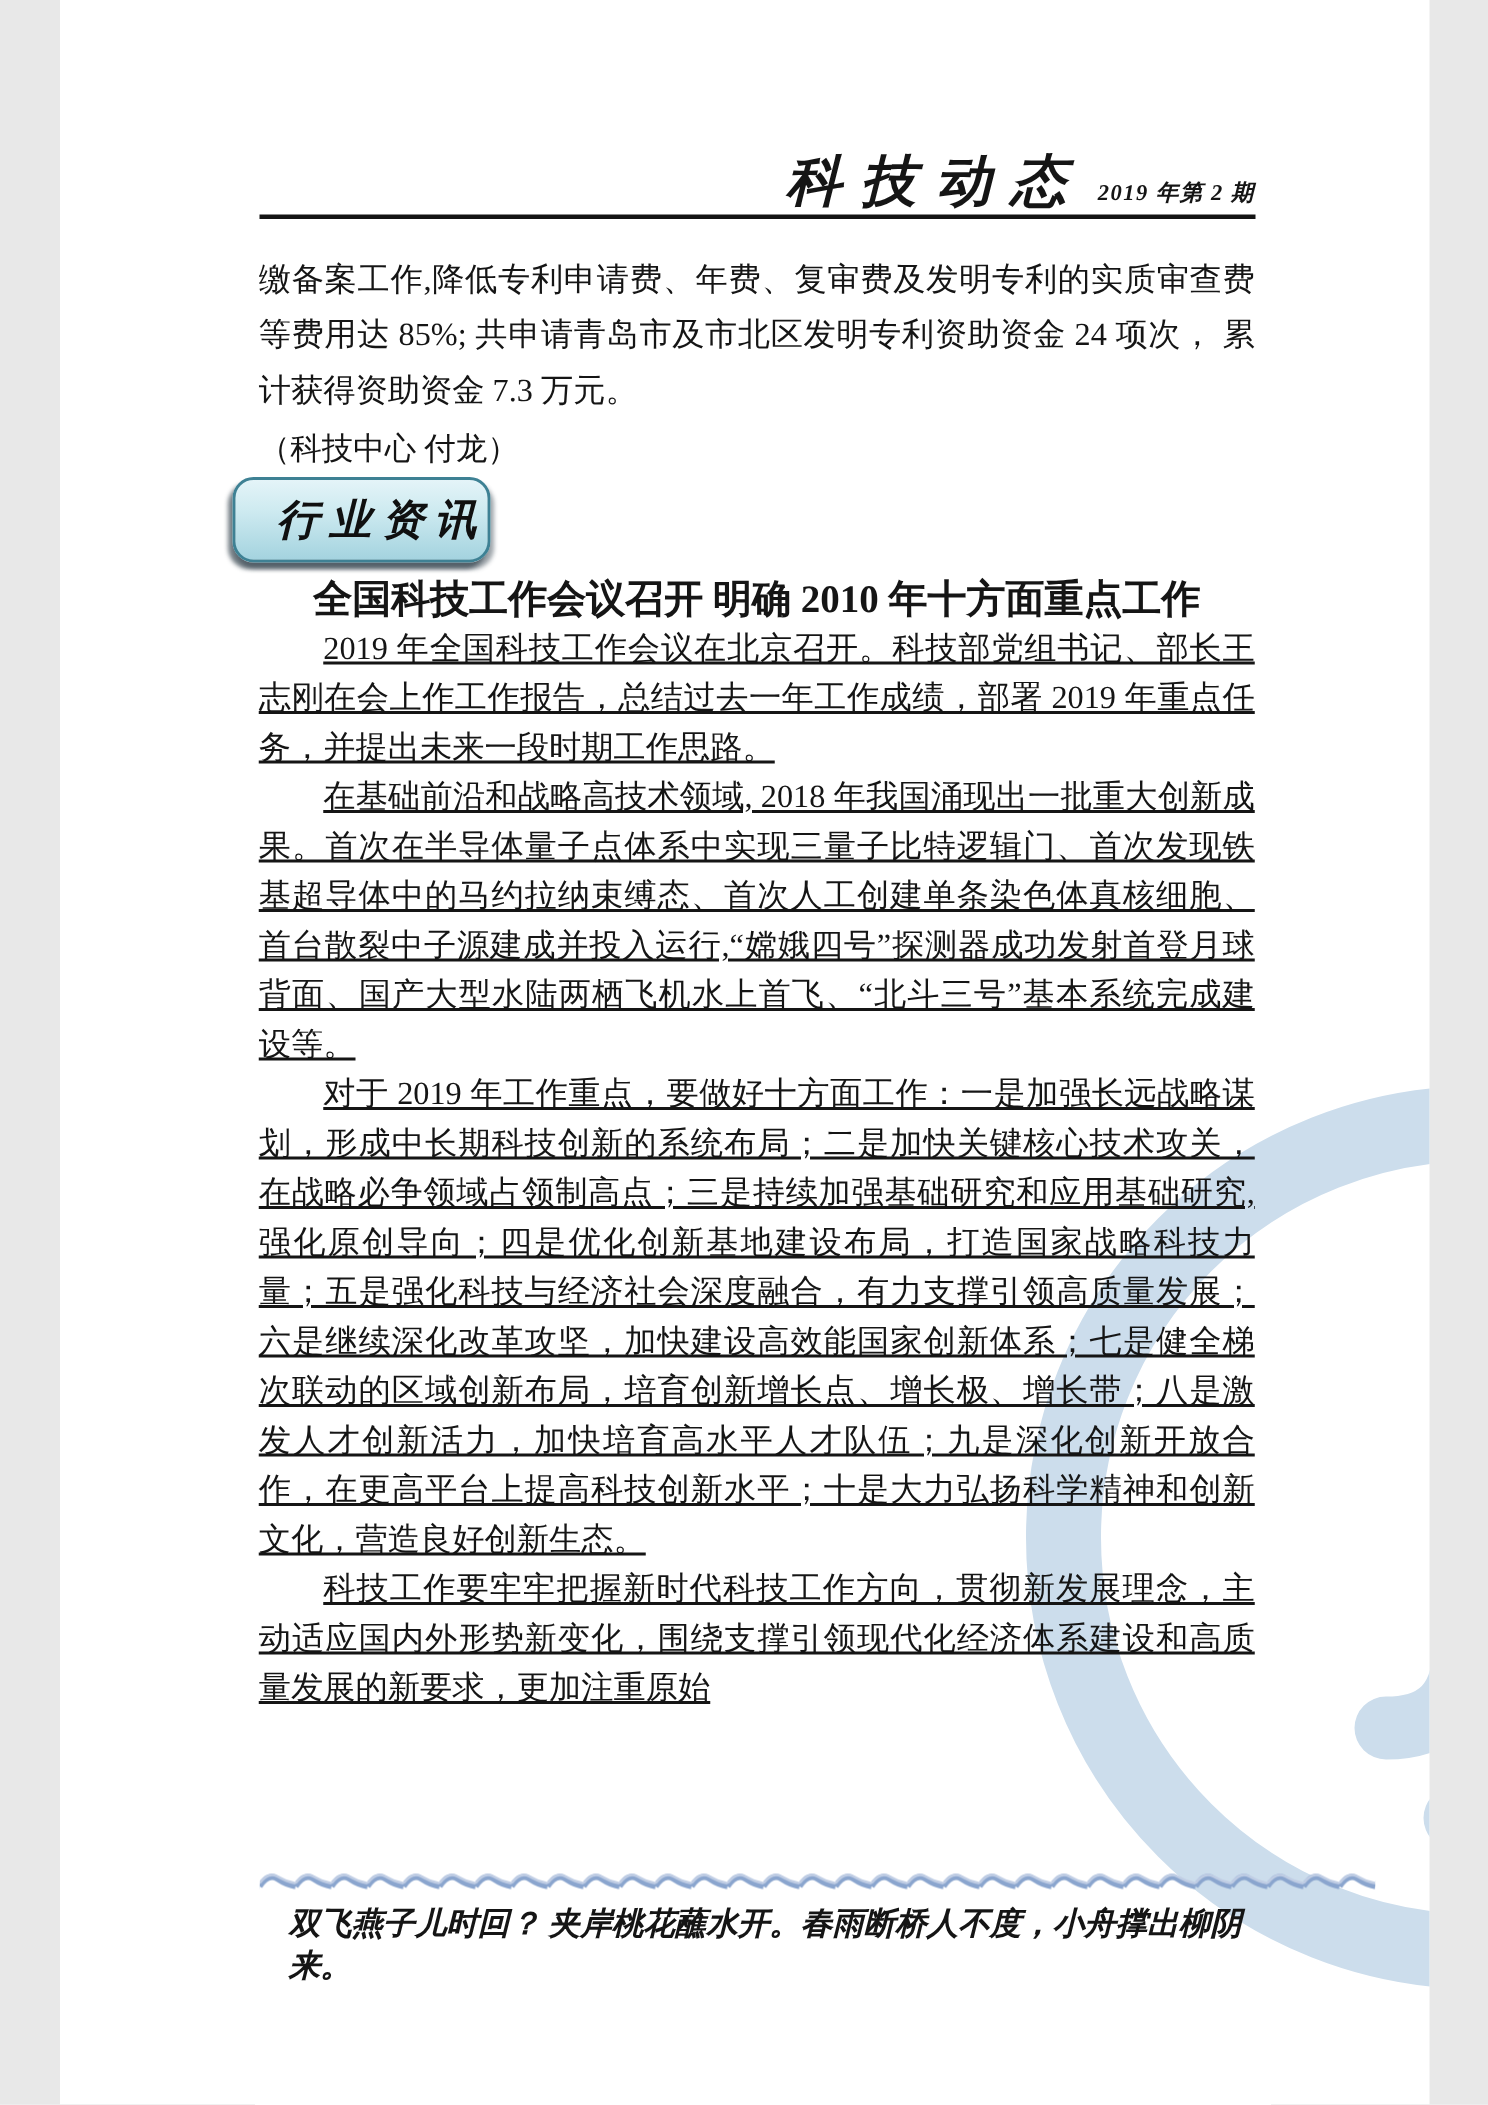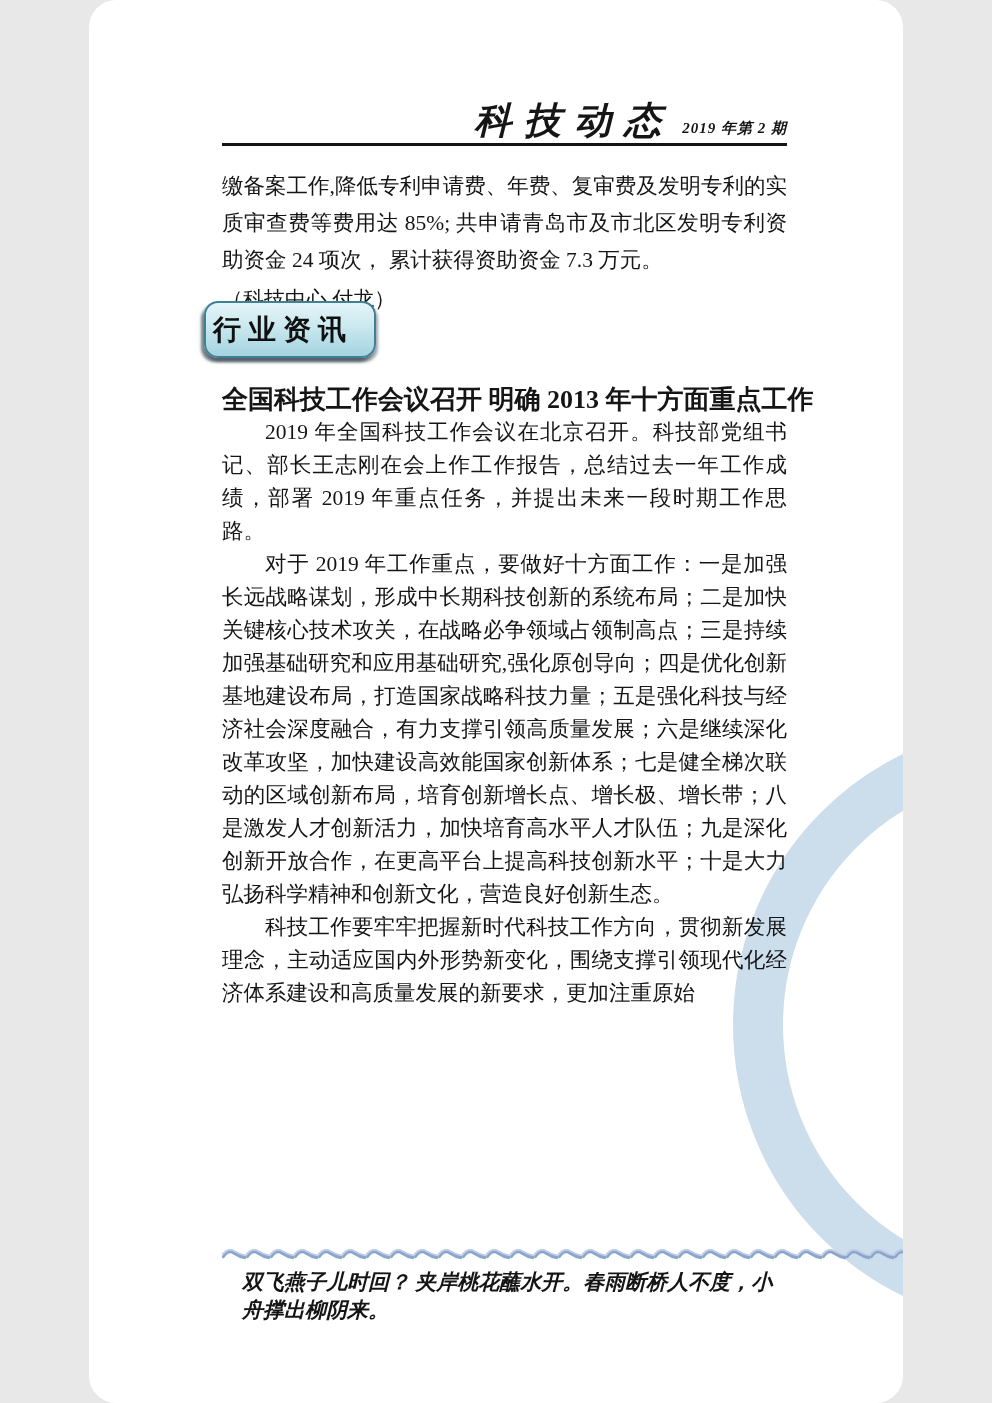--- a/index.html
+++ b/index.html
@@ -1,21 +1,20 @@
 <!DOCTYPE html>
 <html><head>
 <meta charset="utf-8">
 <style>
   html,body { margin:0; padding:0; background:#e8e8e8; }
   .page {
-    position:relative; width:814px; height:1403px; margin:0 auto;
+    position:relative; width:913px; height:1403px; margin:0 auto;
     background:#ffffff; overflow:hidden;
     font-family:"Liberation Serif","DejaVu Serif",serif;
     color:#151515;
-    border-radius:27px;
   }
   
   .watermark { position:absolute; left:0; top:0; z-index:0; pointer-events:none; }
   
   .layer { position:absolute; z-index:1; }
   
   .masthead { right:116px; top:96px; text-align:right; white-space:nowrap; }
   .masthead-title {
     font-size:37px; font-weight:bold; font-style:italic;
     letter-spacing:13px; display:inline-block;
@@ -23,31 +22,31 @@
   .masthead-issue {
     font-size:15px; font-weight:bold; font-style:italic;
     letter-spacing:1px; display:inline-block; margin-left:4px;
   }
   .rule { left:133px; right:116px; top:143px; height:3px; background:#141414; }
   
   .intro { left:133px; right:116px; top:168px; font-size:21.5px; line-height:37px; text-align:justify; }
   .byline { font-size:21px; line-height:37px; margin-top:2px; }
   
   .badge {
-    left:115px; top:301px; width:168px; height:53px;
+    left:115px; top:318px; width:168px; height:53px;
     border:2px solid #3e8194; border-radius:14px;
     background:linear-gradient(180deg,#e4f4f8 0%,#cdeaf0 40%,#a4d3df 100%);
     box-shadow:-3px 4px 3px rgba(45,60,70,.65), 2px 4px 3px rgba(45,60,70,.45);
-    display:flex; align-items:center; justify-content:flex-start;
+    display:flex; align-items:center; justify-content:flex-end;font-style:italic;
   }
   .badge-label { font-size:28px; font-weight:bold; letter-spacing:7px; text-indent:7px; color:#101010; }
   
   .article-title { left:133px; right:116px; top:382px; text-align:center; font-size:26px; font-weight:bold; white-space:nowrap; }
   .article-body { left:133px; right:116px; top:416px; font-size:21.5px; line-height:33px; text-align:justify; }
-  .article-body p { margin:0; text-indent:2em; }
+  .article-body p { margin:0; text-indent:2em;text-decoration:underline; }
   
   .wave { left:133px; top:1247px; }
   .poem-line { left:133px; right:116px; top:1268px; font-size:21px; font-weight:bold; padding-left:20px;font-style:italic; }
   .poem-attr { left:133px; right:116px; top:1299px; font-size:19px; font-weight:bold; text-align:right; }
 </style>
 </head>
 <body>
 
 <div class="page">
 
@@ -67,23 +66,24 @@
 
   <div class="layer intro">
     <div>缴备案工作,降低专利申请费、年费、复审费及发明专利的实质审查费等费用达 85%; 共申请青岛市及市北区发明专利资助资金 24 项次， 累计获得资助资金 7.3 万元。</div>
     <div class="byline">（科技中心  付龙）</div>
   </div>
 
   <div class="layer badge">
     <span class="badge-label">行业资讯</span>
   </div>
 
-  <div class="layer article-title">全国科技工作会议召开  明确 2013 年十方面重点工作</div>
+  <div class="layer article-title">全国科技工作会议召开  明确 2010 年十方面重点工作</div>
   <div class="layer article-body">
     <p>2019 年全国科技工作会议在北京召开。科技部党组书记、部长王志刚在会上作工作报告，总结过去一年工作成绩，部署 2019 年重点任务，并提出未来一段时期工作思路。</p>
+    <p>在基础前沿和战略高技术领域, 2018 年我国涌现出一批重大创新成果。首次在半导体量子点体系中实现三量子比特逻辑门、首次发现铁基超导体中的马约拉纳束缚态、首次人工创建单条染色体真核细胞、首台散裂中子源建成并投入运行,“嫦娥四号”探测器成功发射首登月球背面、国产大型水陆两栖飞机水上首飞、“北斗三号”基本系统完成建设等。</p>
     <p>对于 2019 年工作重点，要做好十方面工作：一是加强长远战略谋划，形成中长期科技创新的系统布局；二是加快关键核心技术攻关，在战略必争领域占领制高点；三是持续加强基础研究和应用基础研究,强化原创导向；四是优化创新基地建设布局，打造国家战略科技力量；五是强化科技与经济社会深度融合，有力支撑引领高质量发展；六是继续深化改革攻坚，加快建设高效能国家创新体系；七是健全梯次联动的区域创新布局，培育创新增长点、增长极、增长带；八是激发人才创新活力，加快培育高水平人才队伍；九是深化创新开放合作，在更高平台上提高科技创新水平；十是大力弘扬科学精神和创新文化，营造良好创新生态。</p>
     <p>科技工作要牢牢把握新时代科技工作方向，贯彻新发展理念，主动适应国内外形势新变化，围绕支撑引领现代化经济体系建设和高质量发展的新要求，更加注重原始</p>
   </div>
 
   <svg class="layer wave" width="744" height="14" viewBox="0 0 744 14" aria-hidden="true">
     <defs>
       <pattern id="wv" width="24" height="14" patternUnits="userSpaceOnUse">
         <path d="M0 10.5 Q 6 1.5 12 5.5 T 24 10.5" fill="none" stroke="#8aa5ce" stroke-width="4"></path>
         <path d="M0 8.5 Q 6 0.5 12 4 T 24 8.5" fill="none" stroke="#c0cde4" stroke-width="1.6"></path>
       </pattern>

